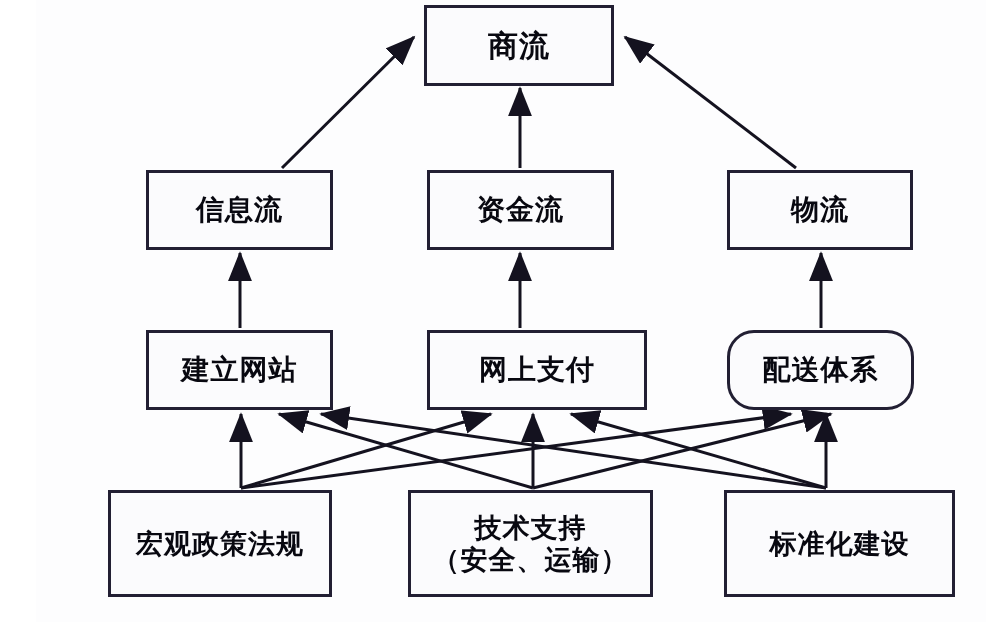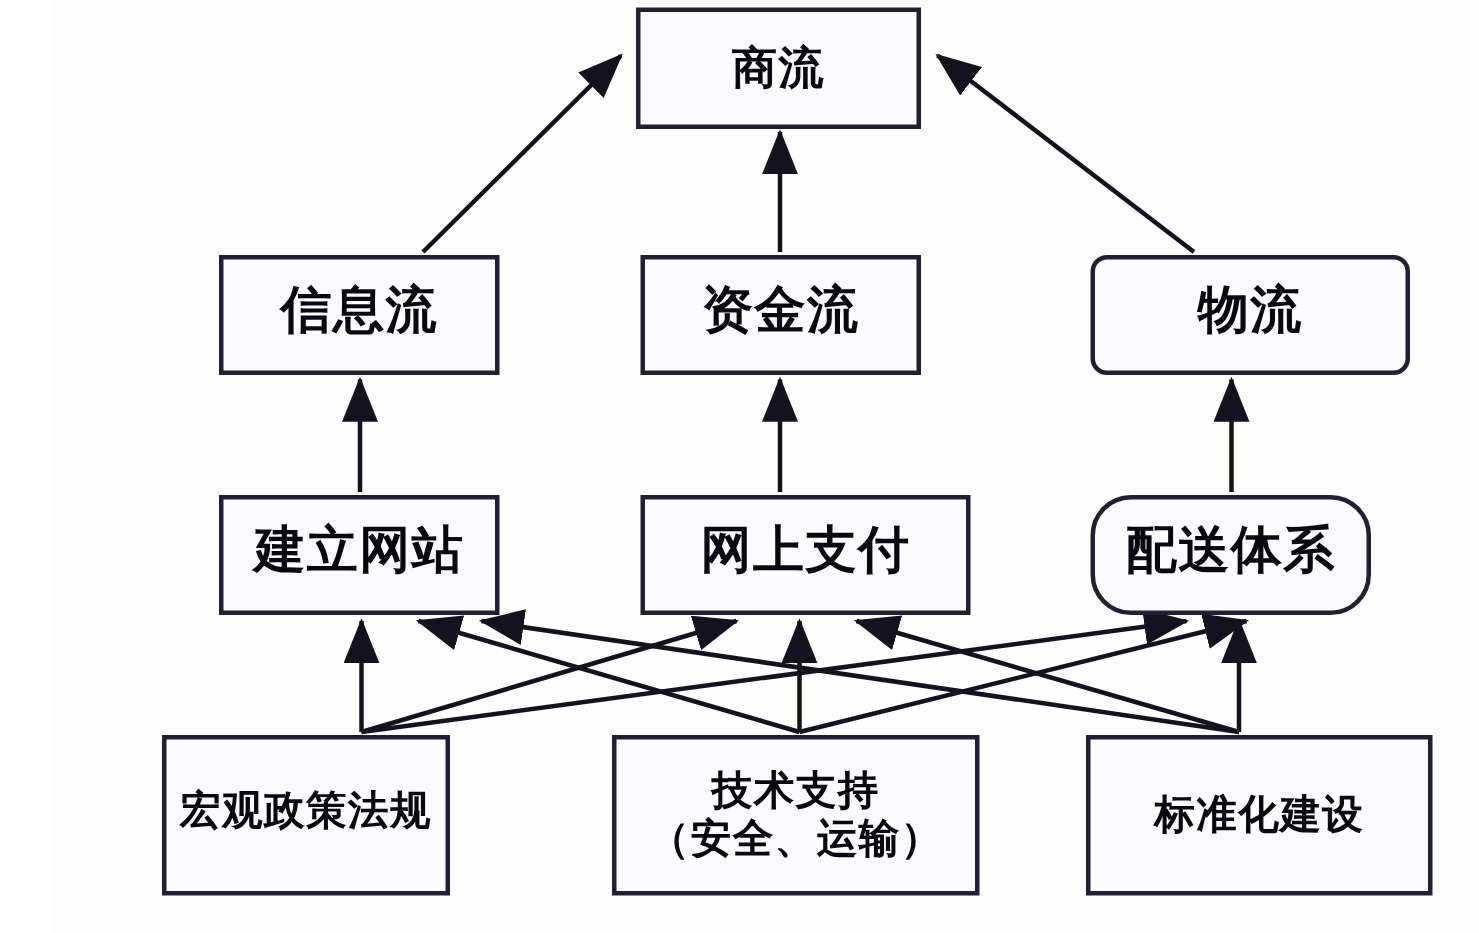--- a/index.html
+++ b/index.html
@@ -20,32 +20,32 @@
     align-items:center;
     justify-content:center;
     text-align:center;
     color:#080810;
     font-weight:700;
     letter-spacing:1px;
     line-height:1.18;
     z-index:3;
   }
   .t-lg{font-size:30px;}
-  .t-md{font-size:34px;font-family:Liberation Mono, monospace;}
+  .t-md{font-size:28px;}
   .t-sm{font-size:27px;}
   .node .lbl{display:block;white-space:pre-line;}
   
   #n-top     {left:388px;top:5px;  width:190px;height:81px;}
   #n-info    {left:110px;top:170px;width:187px;height:80px;}
   #n-fund    {left:391px;top:170px;width:187px;height:80px;align-items:center;}
-  #n-logi    {left:691px;top:170px;width:213px;height:80px;border-radius:11px;}
+  #n-logi    {left:691px;top:170px;width:186px;height:80px;}
   #n-site    {left:110px;top:330px;width:187px;height:80px;text-align:center;}
   #n-pay     {left:391px;top:330px;width:220px;height:80px;}
   #n-deliv   {left:691px;top:330px;width:187px;height:80px;border-radius:27px;}
-  #n-policy  {left:72px; top:490px;width:192px;height:107px;font-family:Liberation Mono, monospace;}
+  #n-policy  {left:72px; top:490px;width:224px;height:107px;}
   #n-tech    {left:372px;top:490px;width:245px;height:107px;}
   #n-std     {left:688px;top:490px;width:231px;height:107px;align-items:center;}
 </style>
 </head>
 <body>
 
 <div id="stage">
 
   <svg id="edges" viewBox="0 0 986 622" xmlns="http://www.w3.org/2000/svg">
     <defs>

